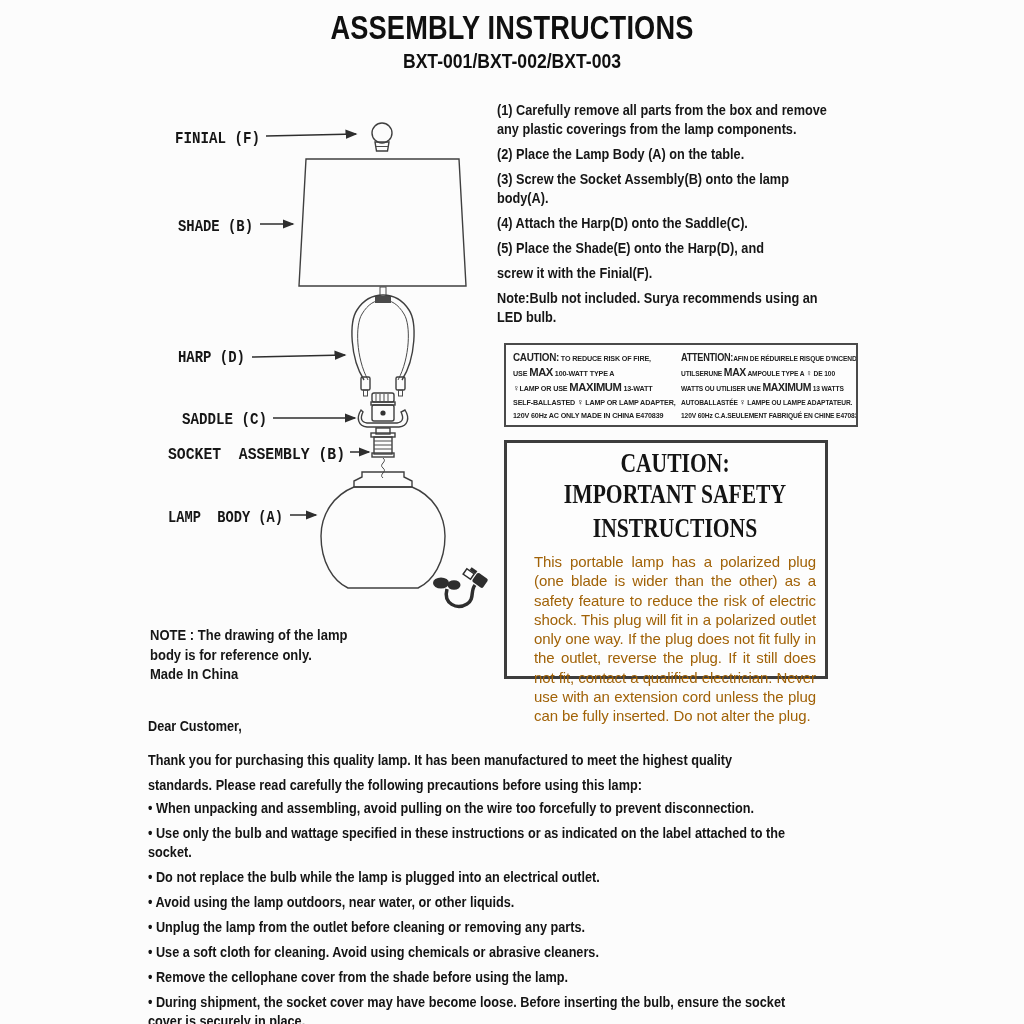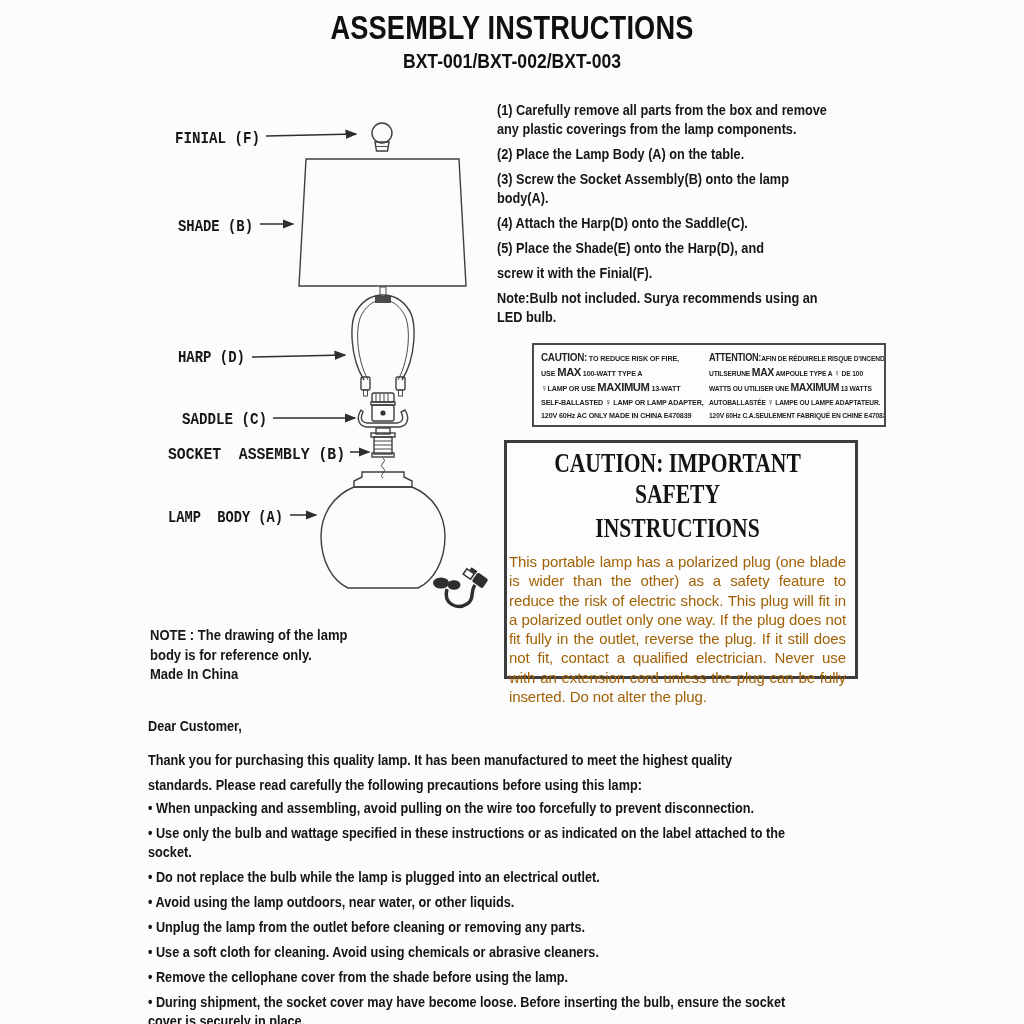--- a/index.html
+++ b/index.html
@@ -26,35 +26,35 @@
   .steps{position:absolute;left:497px;top:100px;width:470px;
          transform:scaleX(0.82);transform-origin:0 0;
          font-size:15.5px;font-weight:bold;color:#161616;}
   .step{margin-bottom:6px;}
   .step .ln{line-height:19px;white-space:nowrap;}
   .step.gap{margin-top:6px;}
 
   
   .label-box{position:absolute;left:504px;top:343px;width:354px;height:84px;
              border:2px solid #4a4a4a;box-sizing:border-box;background:#fdfdfd;
-             display:flex;padding:6px 4px 2px 7px;overflow:hidden;margin-left:28px;}
+             display:flex;padding:6px 4px 2px 7px;overflow:hidden;}
   .label-col{font-weight:bold;color:#222;font-size:7.4px;letter-spacing:-0.15px;
              white-space:nowrap;transform-origin:0 0;}
   .label-col.en{width:170px;transform:scaleX(0.97);}
   .label-col.fr{width:184px;transform:scaleX(0.90);}
   .lbl-line{line-height:13.2px;}
   .label-col .k{font-size:10.2px;letter-spacing:-0.3px;}
   .label-col .K{font-size:11.6px;letter-spacing:-0.4px;}
   .label-col .icon{font-size:9px;}
   .label-col .icon.filled{color:#000;}
 
   
-  .safety-box{position:absolute;left:504px;top:440px;width:354px;height:239px;
+  .safety-box{position:absolute;left:504px;top:440px;width:324px;height:239px;
               border:3px solid #3d3d3d;box-sizing:border-box;background:#fdfdfd;
-              padding:5px 9px 0 2px;}
+              padding:5px 9px 0 27px;}
   .safety-title{font-family:"Liberation Serif",serif;font-weight:bold;color:#141414;
                 font-size:27px;line-height:31px;text-align:center;
                 transform:scaleX(0.80);transform-origin:50% 0;}
   .safety-title.t2{line-height:37px;margin-bottom:5px;}
   .safety-body{font-size:15px;line-height:19.3px;text-align:justify;
                color:#a16207;letter-spacing:-0.1px;}
 
   
   .note{position:absolute;left:150px;top:625px;width:320px;
         transform:scaleX(0.84);transform-origin:0 0;

